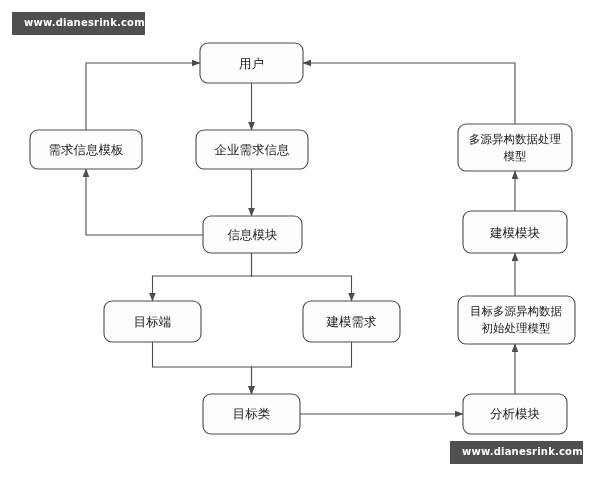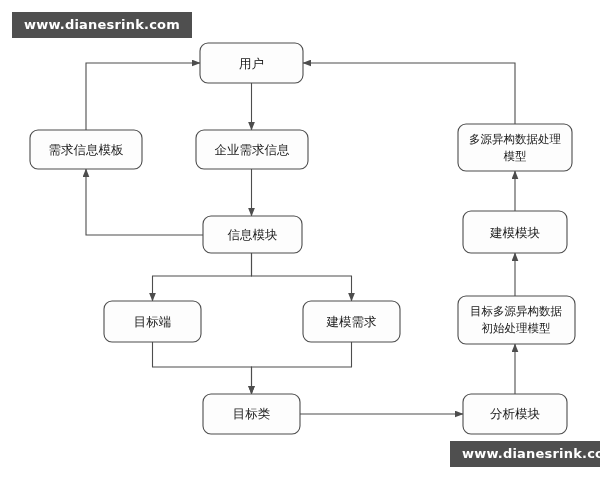--- a/index.html
+++ b/index.html
@@ -45,24 +45,24 @@
   .edge {
     fill: none;
     stroke: #4d4d4d;
     stroke-width: 1.1;
   }
   .watermark {
     position: absolute;
     background: #4f4f4f;
     color: #ffffff;
     font-family: "DejaVu Sans", "Liberation Sans", sans-serif;
-    font-size: 13px;
+    font-size: 10px;
     font-weight: bold;
     letter-spacing: 0.2px;
-    padding: 6px 12px 7px 12px;
+    padding: 6px 0 7px 12px;
     white-space: nowrap;
     line-height: 1;
   }
   #watermark-top {
     left: 12px;
     top: 12px;
   }
   #watermark-bottom {
     left: 450px;
     top: 441px;

